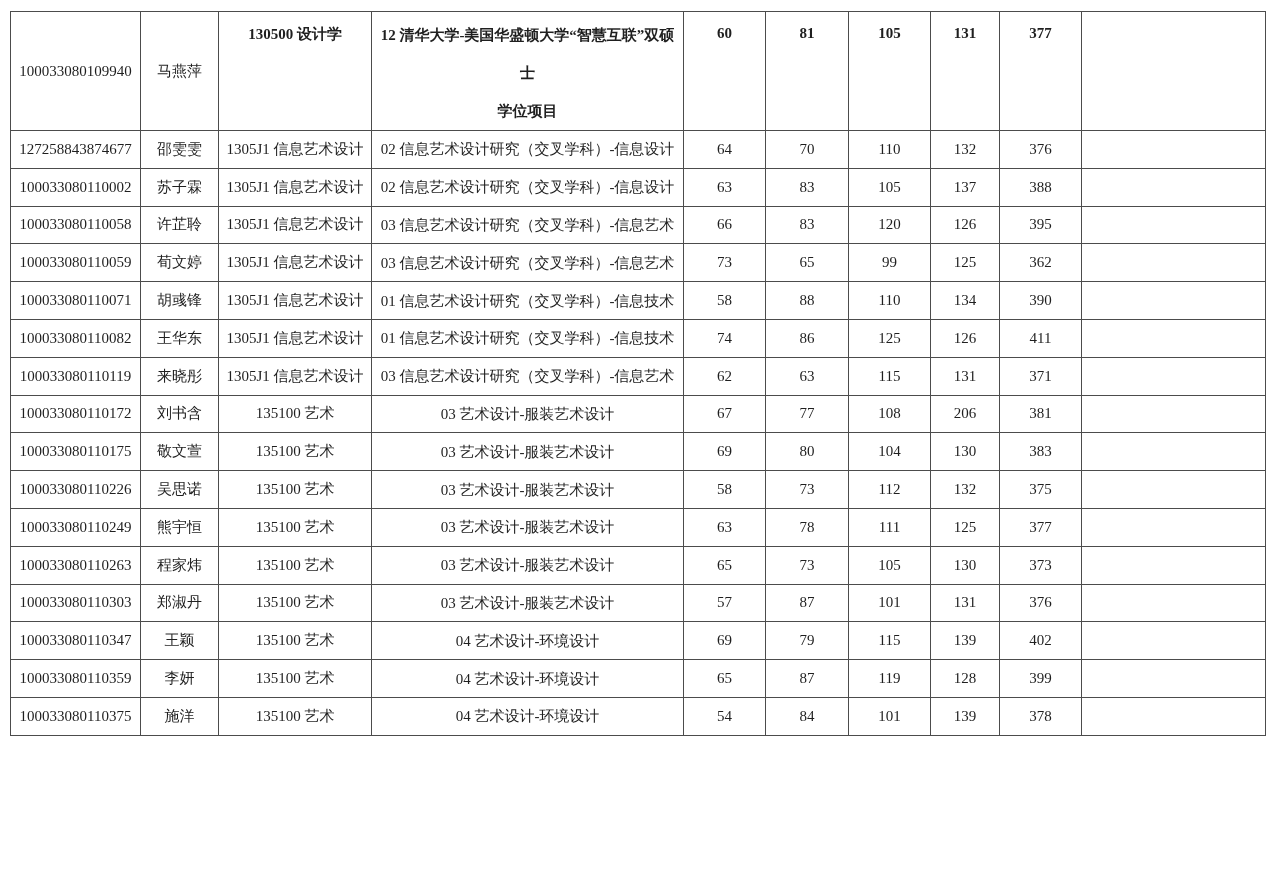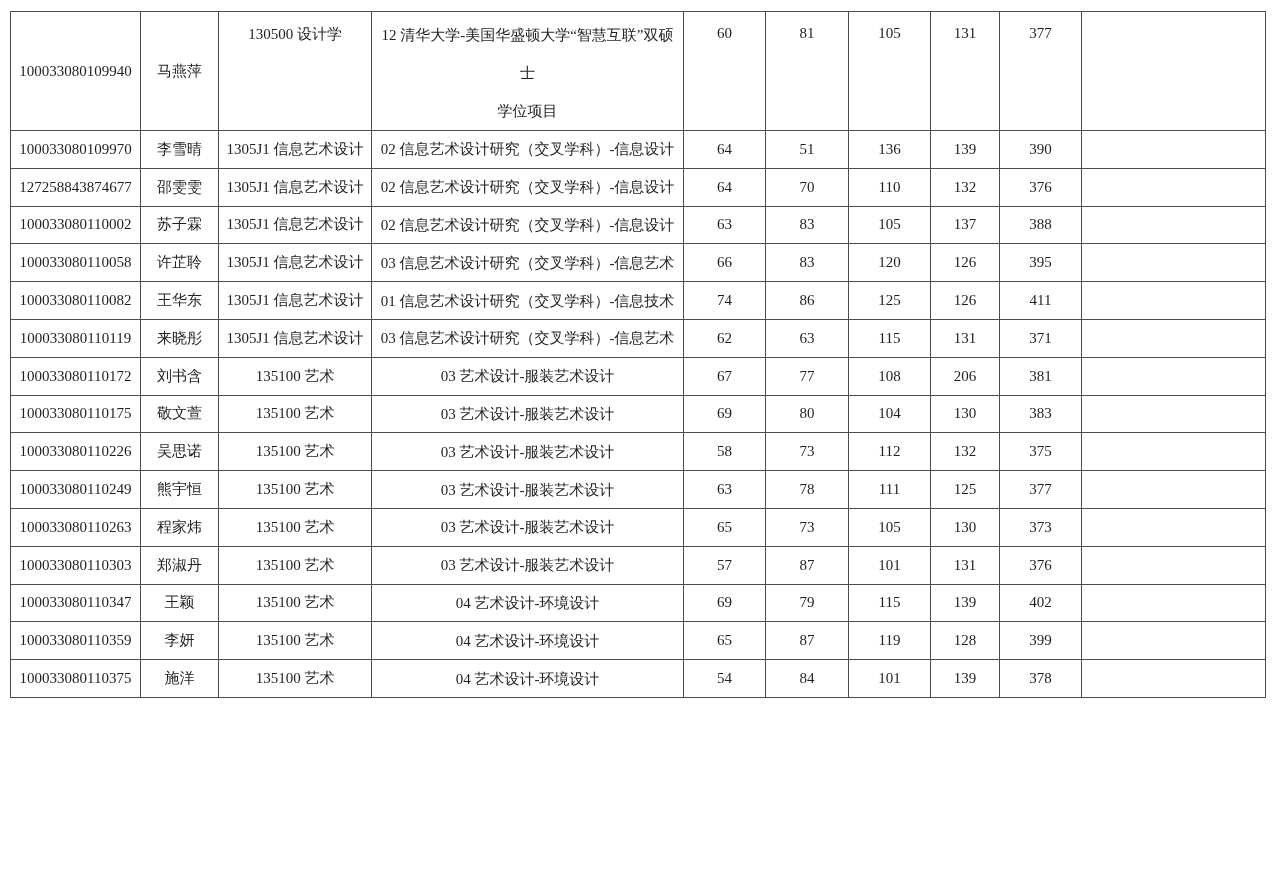--- a/index.html
+++ b/index.html
@@ -29,20 +29,21 @@
     color: #1f1f1f;
     padding: 0 4px;
     overflow: hidden;
     white-space: nowrap;
   }
   tbody tr { height: 37.8px; }
   tbody tr.tall-row { height: 85px; }
   tr.tall-row td.top-v {
     vertical-align: top;
     padding-top: 13px;
+    font-weight: bold;
   }
   tr.tall-row td[data-name="direction-cell"] {
     vertical-align: top;
     padding-top: 4px;
   }
   td[data-name="direction-cell"] { white-space: normal; }
   .dir-line { line-height: 1.2; }
   tr.tall-row .dir-line { line-height: 38px; }
 </style>
 </head>
@@ -72,34 +73,20 @@
             <div class="dir-line" data-name="direction-line">学位项目</div>
           </td>
     <td class="top-v" data-name="score-cell-1">60</td>
     <td class="top-v" data-name="score-cell-2">81</td>
     <td class="top-v" data-name="score-cell-3">105</td>
     <td class="top-v" data-name="score-cell-4">131</td>
     <td class="top-v" data-name="total-score-cell">377</td>
     <td data-name="remark-cell"></td>
   </tr>
         <tr data-name="table-row">
-    <td data-name="candidate-id-cell">100033080109970</td>
-    <td data-name="candidate-name-cell">李雪晴</td>
-    <td class="top-v" data-name="program-cell">1305J1 信息艺术设计</td>
-    <td class="top-v" data-name="direction-cell">
-            <div class="dir-line" data-name="direction-line">02 信息艺术设计研究（交叉学科）-信息设计</div>
-          </td>
-    <td class="top-v" data-name="score-cell-1">64</td>
-    <td class="top-v" data-name="score-cell-2">51</td>
-    <td class="top-v" data-name="score-cell-3">136</td>
-    <td class="top-v" data-name="score-cell-4">139</td>
-    <td class="top-v" data-name="total-score-cell">390</td>
-    <td data-name="remark-cell"></td>
-  </tr>
-        <tr data-name="table-row">
     <td data-name="candidate-id-cell">127258843874677</td>
     <td data-name="candidate-name-cell">邵雯雯</td>
     <td class="top-v" data-name="program-cell">1305J1 信息艺术设计</td>
     <td class="top-v" data-name="direction-cell">
             <div class="dir-line" data-name="direction-line">02 信息艺术设计研究（交叉学科）-信息设计</div>
           </td>
     <td class="top-v" data-name="score-cell-1">64</td>
     <td class="top-v" data-name="score-cell-2">70</td>
     <td class="top-v" data-name="score-cell-3">110</td>
     <td class="top-v" data-name="score-cell-4">132</td>
@@ -128,20 +115,48 @@
             <div class="dir-line" data-name="direction-line">03 信息艺术设计研究（交叉学科）-信息艺术</div>
           </td>
     <td class="top-v" data-name="score-cell-1">66</td>
     <td class="top-v" data-name="score-cell-2">83</td>
     <td class="top-v" data-name="score-cell-3">120</td>
     <td class="top-v" data-name="score-cell-4">126</td>
     <td class="top-v" data-name="total-score-cell">395</td>
     <td data-name="remark-cell"></td>
   </tr>
         <tr data-name="table-row">
+    <td data-name="candidate-id-cell">100033080110059</td>
+    <td data-name="candidate-name-cell">荀文婷</td>
+    <td class="top-v" data-name="program-cell">1305J1 信息艺术设计</td>
+    <td class="top-v" data-name="direction-cell">
+            <div class="dir-line" data-name="direction-line">03 信息艺术设计研究（交叉学科）-信息艺术</div>
+          </td>
+    <td class="top-v" data-name="score-cell-1">73</td>
+    <td class="top-v" data-name="score-cell-2">65</td>
+    <td class="top-v" data-name="score-cell-3">99</td>
+    <td class="top-v" data-name="score-cell-4">125</td>
+    <td class="top-v" data-name="total-score-cell">362</td>
+    <td data-name="remark-cell"></td>
+  </tr>
+        <tr data-name="table-row">
+    <td data-name="candidate-id-cell">100033080110071</td>
+    <td data-name="candidate-name-cell">胡彧锋</td>
+    <td class="top-v" data-name="program-cell">1305J1 信息艺术设计</td>
+    <td class="top-v" data-name="direction-cell">
+            <div class="dir-line" data-name="direction-line">01 信息艺术设计研究（交叉学科）-信息技术</div>
+          </td>
+    <td class="top-v" data-name="score-cell-1">58</td>
+    <td class="top-v" data-name="score-cell-2">88</td>
+    <td class="top-v" data-name="score-cell-3">110</td>
+    <td class="top-v" data-name="score-cell-4">134</td>
+    <td class="top-v" data-name="total-score-cell">390</td>
+    <td data-name="remark-cell"></td>
+  </tr>
+        <tr data-name="table-row">
     <td data-name="candidate-id-cell">100033080110082</td>
     <td data-name="candidate-name-cell">王华东</td>
     <td class="top-v" data-name="program-cell">1305J1 信息艺术设计</td>
     <td class="top-v" data-name="direction-cell">
             <div class="dir-line" data-name="direction-line">01 信息艺术设计研究（交叉学科）-信息技术</div>
           </td>
     <td class="top-v" data-name="score-cell-1">74</td>
     <td class="top-v" data-name="score-cell-2">86</td>
     <td class="top-v" data-name="score-cell-3">125</td>
     <td class="top-v" data-name="score-cell-4">126</td>

